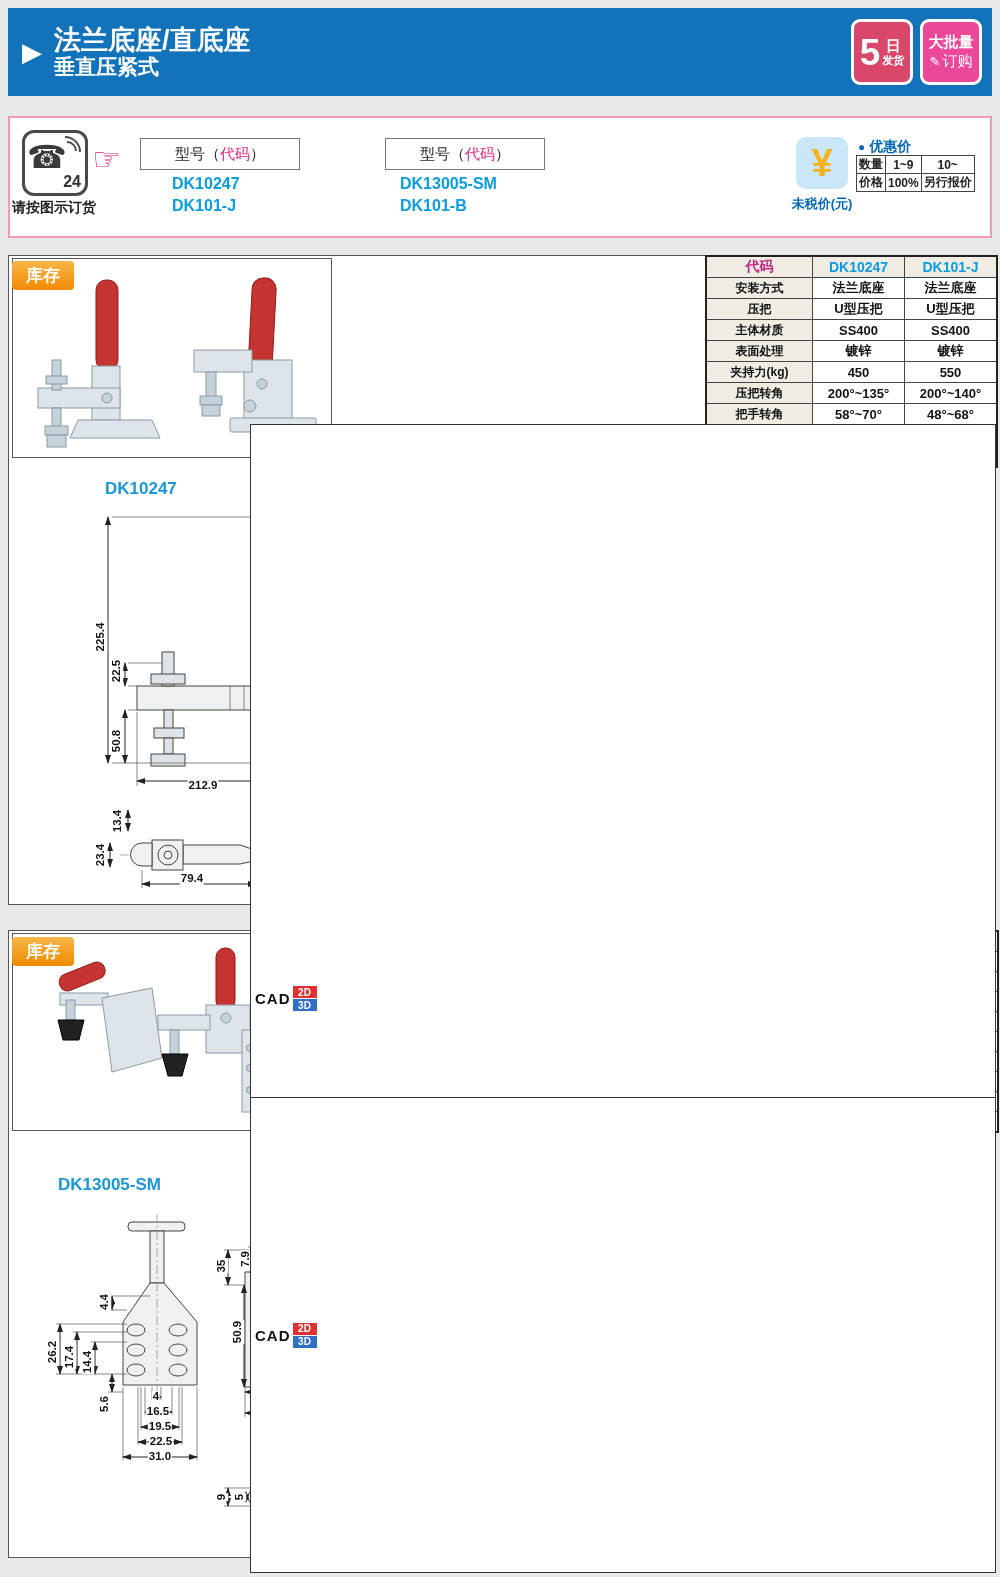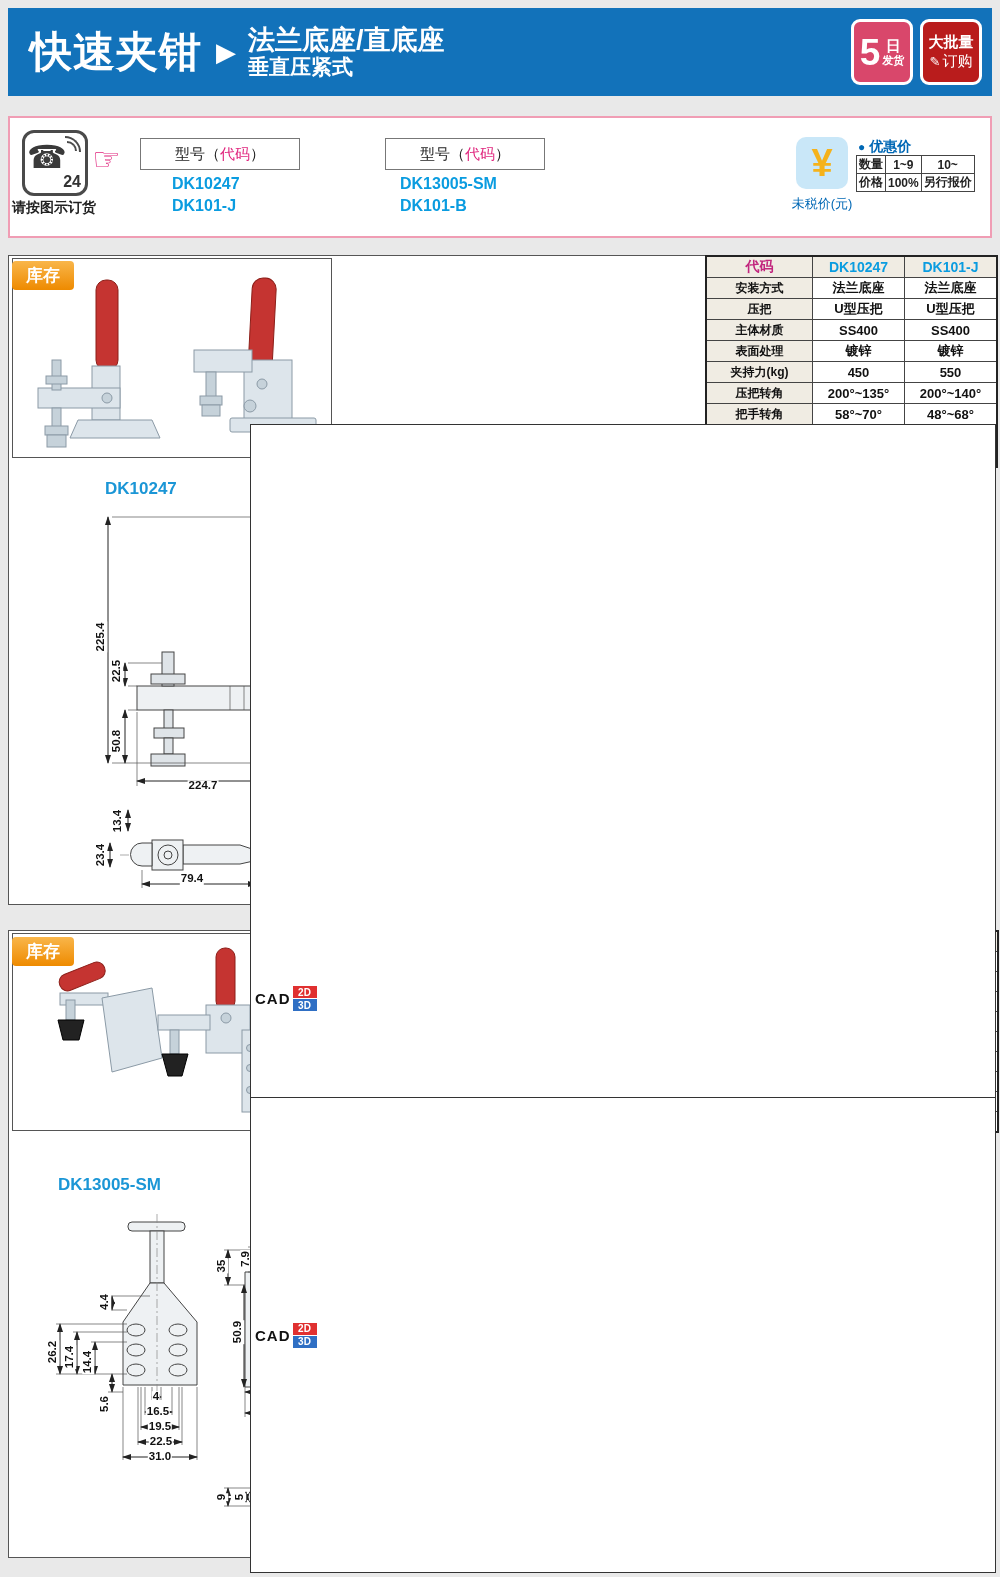--- a/index.html
+++ b/index.html
@@ -14,21 +14,21 @@
   .tb-sub1{font-size:27px;font-weight:bold;}
   .tb-sub2{font-size:21px;font-weight:bold;}
   .tb-badges{margin-left:auto;margin-right:10px;display:flex;gap:7px;}
   .badge{width:62px;height:66px;border:3px solid #fff;border-radius:9px;box-sizing:border-box;
          color:#fff;display:flex;align-items:center;justify-content:center;}
   .badge-ship{background:#d9476b;gap:2px;}
   .b-num{font-size:37px;font-weight:bold;line-height:1;}
   .b-col{display:flex;flex-direction:column;align-items:center;line-height:1.1;}
   .b-unit{font-size:15px;font-weight:bold;}
   .b-small{font-size:11px;font-weight:bold;}
-  .badge-bulk{background:#b91c1c;flex-direction:column;line-height:1.25;}
+  .badge-bulk{background:#ec4899;flex-direction:column;line-height:1.25;}
   .bb1{font-size:15px;font-weight:bold;}
   .bb2{font-size:15px;font-weight:normal;}
   .bb-pencil{font-size:13px;margin-right:2px;}
   
   .orderbox{position:absolute;left:8px;top:116px;width:984px;height:122px;background:#fff;
             border:2px solid #f09db4;box-sizing:border-box;}
   .phone-frame{position:absolute;left:22px;top:130px;width:60px;height:60px;border:3px solid #4a4a4a;
                border-radius:12px;background:#fff;}
   .phone-glyph{position:absolute;left:2px;top:8px;font-size:32px;color:#3a3a3a;line-height:1;}
   .phone-24{position:absolute;right:4px;bottom:2px;font-size:16px;font-weight:bold;color:#333;}
@@ -41,21 +41,21 @@
   .model-box{position:absolute;width:158px;height:30px;border:1px solid #777;background:#fff;
              text-align:center;line-height:30px;font-size:15px;color:#222;}
   .model-box .code-pink{color:#e0267e;}
   .mb1{left:140px;top:138px;} .mb2{left:385px;top:138px;}
   .models{position:absolute;font-size:16px;font-weight:bold;color:#0a9ce0;line-height:22px;}
   .ml1{left:172px;top:173px;} .ml2{left:400px;top:173px;}
   .yen-icon{position:absolute;left:796px;top:137px;width:52px;height:52px;background:#c9e7f8;
             border-radius:10px;display:flex;align-items:center;justify-content:center;
             font-size:38px;font-weight:bold;color:#f5b21b;}
   .tax-caption{position:absolute;left:778px;top:195px;width:88px;text-align:center;
-               font-size:13px;font-weight:normal;color:#0068b5;}
+               font-size:13px;font-weight:bold;color:#0068b5;}
   .price-title{position:absolute;left:858px;top:138px;font-size:14px;font-weight:bold;color:#0068b5;}
   .price-title .bullet{font-size:12px;margin-right:4px;}
   .price-table{position:absolute;left:856px;top:155px;border-collapse:collapse;}
   .price-table td{border:1px solid #444;font-size:12px;font-weight:bold;color:#222;text-align:center;
                   height:15px;padding:0 2px;background:#fff;white-space:nowrap;}
   
   .psec{position:absolute;left:8px;background:#fff;border:1px solid #555;box-sizing:border-box;}
   .sec1{top:255px;width:984px;height:650px;}
   .sec2{top:930px;width:984px;height:628px;}
   .photo-box{position:absolute;border:1px solid #555;background:#fff;z-index:1;}
@@ -107,21 +107,20 @@
   .ph-metal{fill:#dde5eb;stroke:#8b9aa6;}
   .ph-metal2{fill:#c6d2da;stroke:#8b9aa6;}
   .ph-black{fill:#222;stroke:#000;}
 </style>
 </head>
 <body>
 
 <div class="page">
 
   <div class="topbar">
-    <div class="tb-title">快速夹钳</div>
     <div class="tb-arrow">▶</div>
     <div class="tb-subs">
       <div class="tb-sub1">法兰底座/直底座</div>
       <div class="tb-sub2">垂直压紧式</div>
     </div>
     <div class="tb-badges">
       <div class="badge badge-ship">
         <span class="b-num">5</span>
         <span class="b-col">
           <span class="b-unit">日</span>
@@ -693,21 +692,21 @@
   <div class="dwg-title" style="left:58px;top:1175px;">DK13005-SM</div>
   <div class="dwg-title" style="left:523px;top:1157px;">DK101-B</div>
 
   <span class="dim rot" style="left:101px;top:637px;">225.4</span>
   <span class="dim rot" style="left:117px;top:671px;">22.5</span>
   <span class="dim rot" style="left:117px;top:741px;">50.8</span>
   <span class="dim rot" style="left:258px;top:753px;">5</span>
   <span class="dim rot" style="left:340px;top:741px;">3.2</span>
   <span class="dim" style="left:300px;top:772px;">31.8</span>
   <span class="dim" style="left:303px;top:786px;">50.8</span>
-  <span class="dim" style="left:203px;top:786px;">224.7</span>
+  <span class="dim" style="left:203px;top:786px;">212.9</span>
   <span class="dim rot" style="left:118px;top:821px;">13.4</span>
   <span class="dim rot" style="left:101px;top:855px;">23.4</span>
   <span class="dim" style="left:192px;top:879px;text-align:center;">79.4</span>
   <span class="dim" style="left:343px;top:809px;">4-Ø8.7</span>
   <span class="dim rot" style="left:335px;top:856px;">45.2</span>
   <span class="dim rot" style="left:354px;top:855px;">64.2</span>
 
   <span class="dim rot" style="left:582px;top:630px;">305</span>
   <span class="dim rot" style="left:599px;top:671px;">31.8</span>
   <span class="dim rot" style="left:599px;top:715px;">82.6</span>

